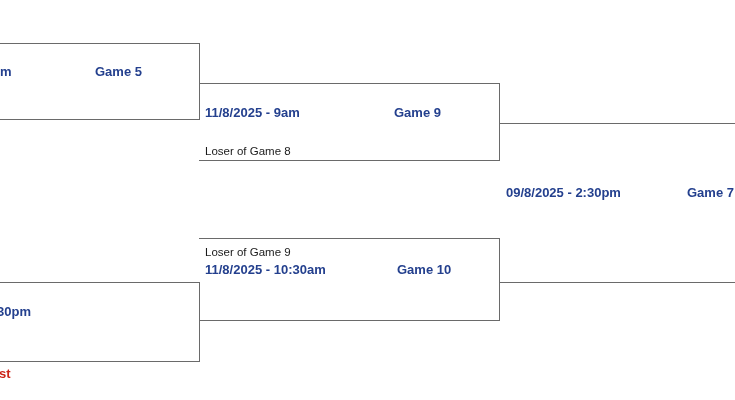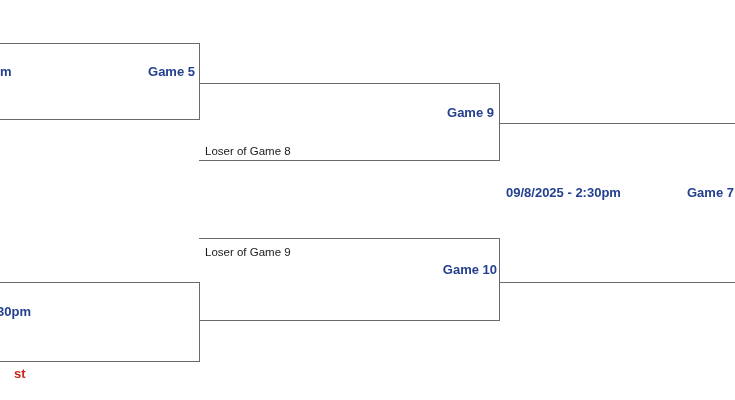--- a/index.html
+++ b/index.html
@@ -11,61 +11,63 @@
     font-family:"Liberation Sans", sans-serif;
   }
   .hl{position:absolute;height:1px;background:var(--line,#666);}
   .vl{position:absolute;width:1px;background:var(--line,#666);}
   .game-text{
     position:absolute;
     font-size:13px;font-weight:bold;
     color:var(--game,#24408E);
     white-space:nowrap;line-height:15px;
   }
-  .right-align{text-align:right;}
+  .right-align{text-align:left;}
   .entrant-text{
     position:absolute;
     font-size:11.5px;font-weight:normal;
     color:var(--entrant,#1a1a1a);
     white-space:nowrap;line-height:13px;text-align:right;
   }
   .note-text{
     position:absolute;
     font-size:13px;font-weight:bold;
     color:var(--note,#cc2418);
-    white-space:nowrap;line-height:15px;margin-left:15px;
+    white-space:nowrap;line-height:15px;
   }
 </style>
 </head>
 <body>
 
 <div id="bracket">
 
   <div class="hl" style="left:0;top:43px;width:200px"></div>
   <div class="hl" style="left:0;top:119px;width:200px"></div>
   <div class="vl" style="left:199px;top:43px;height:77px"></div>
   <span class="game-text" style="left:0;top:64px">m</span>
   <span class="game-text right-align" style="left:95px;top:64px;width:100px">Game 5</span>
 
   <div class="hl" style="left:199px;top:83px;width:301px"></div>
 
   <div class="hl" style="left:199px;top:160px;width:301px"></div>
   <div class="vl" style="left:499px;top:83px;height:78px"></div>
   <div class="hl" style="left:499px;top:123px;width:236px"></div>
+  <span class="game-text" style="left:205px;top:105px">11/8/2025 - 9am</span>
   <span class="game-text right-align" style="left:394px;top:105px;width:100px">Game 9</span>
   <span class="entrant-text" style="left:205px;top:145px">Loser of Game 8</span>
 
   <span class="game-text" style="left:506px;top:185px">09/8/2025 - 2:30pm</span>
   <span class="game-text" style="left:687px;top:185px">Game 7</span>
 
   <div class="hl" style="left:199px;top:238px;width:301px"></div>
   <div class="hl" style="left:199px;top:320px;width:301px"></div>
   <div class="vl" style="left:499px;top:238px;height:83px"></div>
   <div class="hl" style="left:499px;top:282px;width:236px"></div>
   <span class="entrant-text" style="left:205px;top:246px">Loser of Game 9</span>
+  <span class="game-text" style="left:205px;top:262px">11/8/2025 - 10:30am</span>
   <span class="game-text right-align" style="left:397px;top:262px;width:100px">Game 10</span>
 
   <div class="hl" style="left:0;top:282px;width:200px"></div>
   <div class="hl" style="left:0;top:361px;width:200px"></div>
   <div class="vl" style="left:199px;top:282px;height:80px"></div>
   <span class="game-text" style="left:-3px;top:304px">30pm</span>
   <span class="note-text" style="left:-1px;top:366px">st</span>
 
 </div>
 

